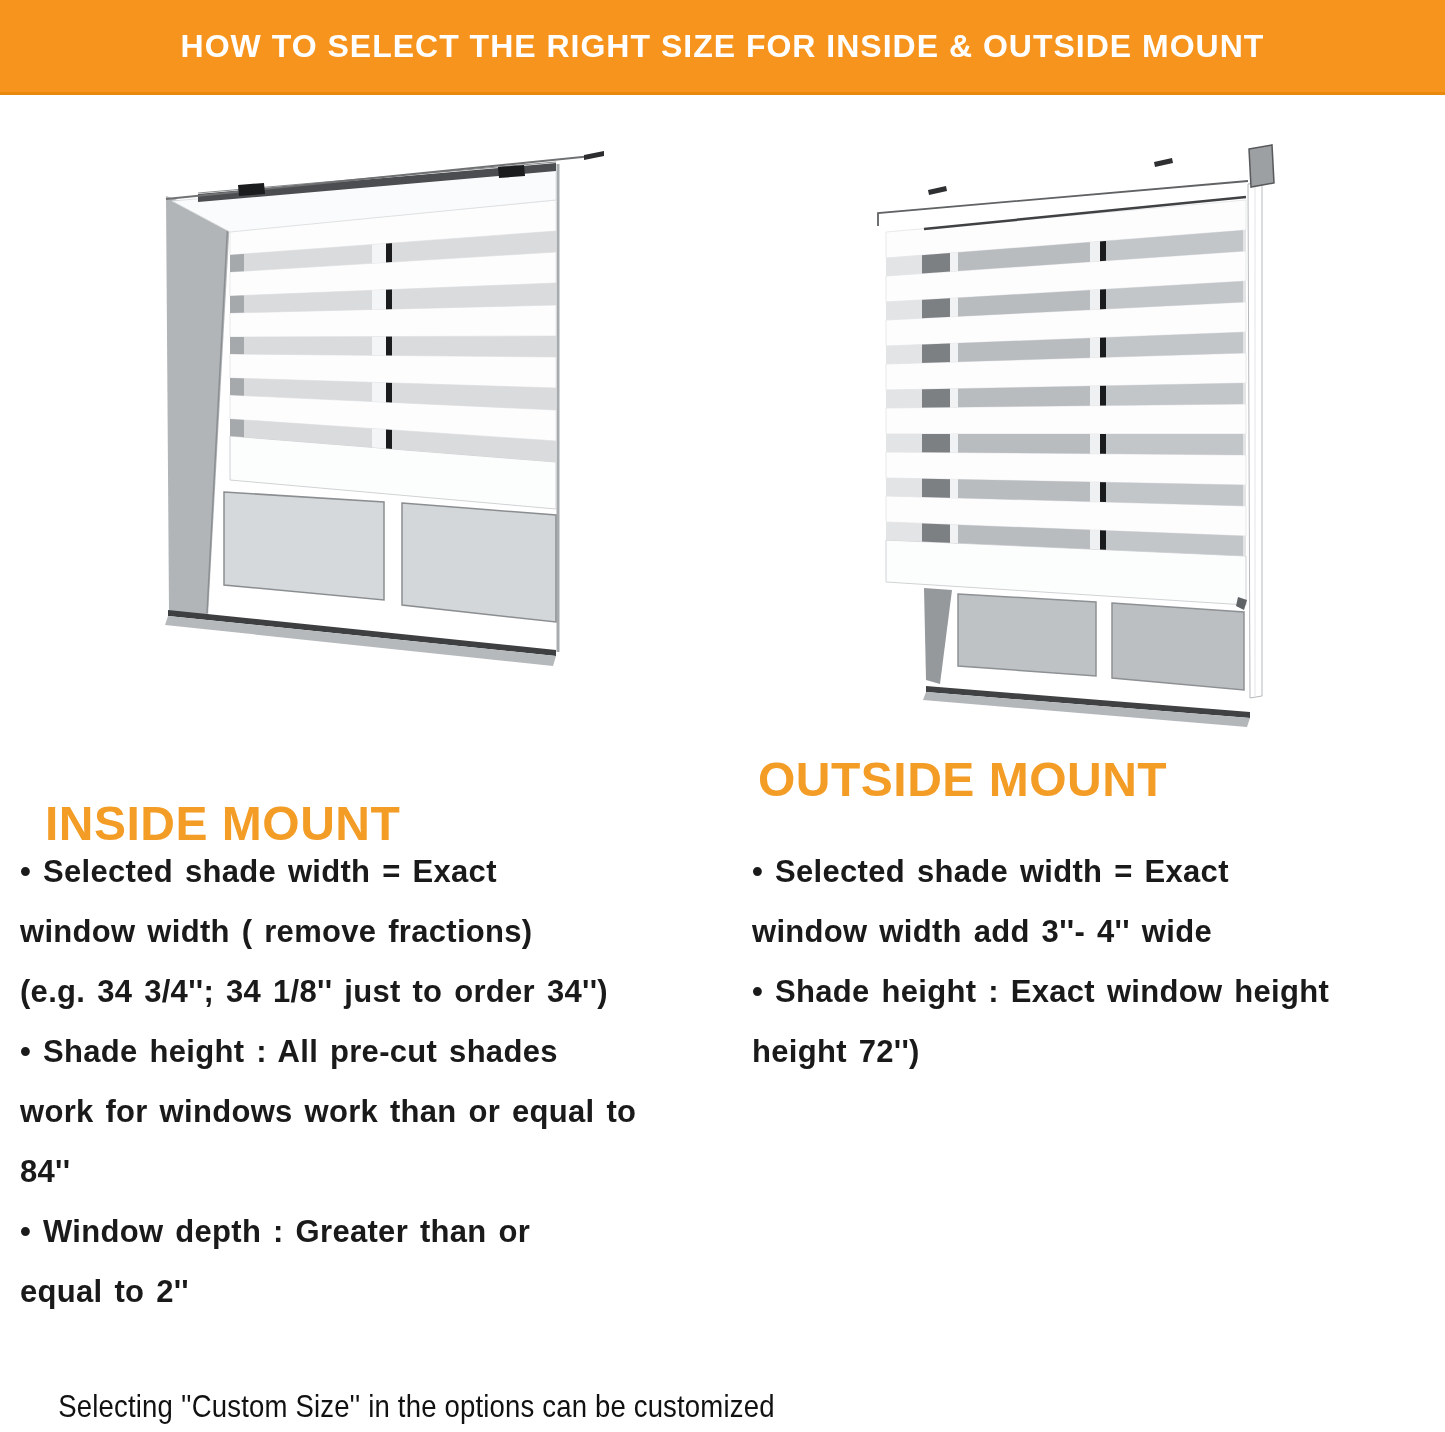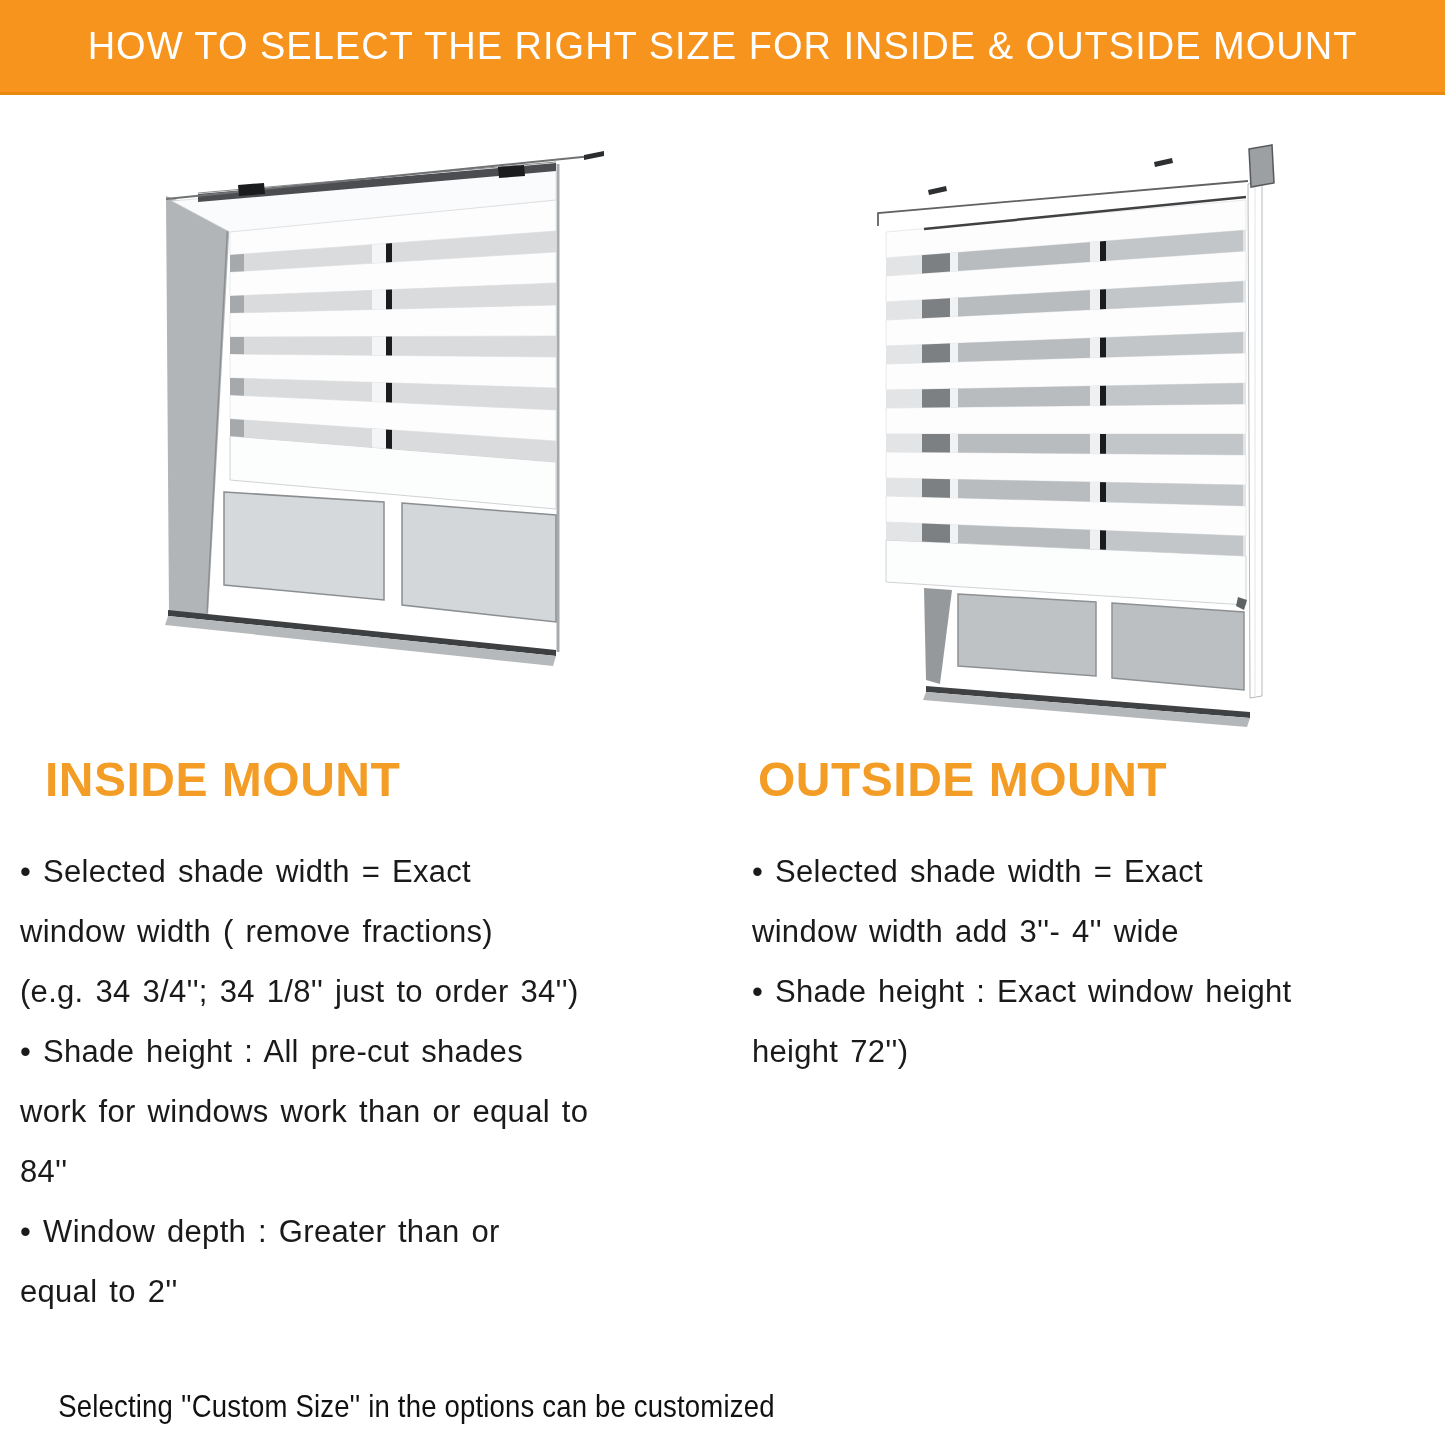--- a/index.html
+++ b/index.html
@@ -8,34 +8,34 @@
     font-family:"Liberation Sans", sans-serif; overflow:hidden;
   }
   .banner {
     position:absolute; left:0; top:0; width:1445px; height:95px;
     background:var(--banner-bg,#F7941D);
     border-bottom:3px solid var(--banner-border,#E8880C);
     box-sizing:border-box;
     display:flex; align-items:center; justify-content:center;
   }
   .banner-title {
-    color:var(--banner-text,#FFFFFF); font-size:38px; font-weight:normal;
+    color:var(--banner-text,#FFFFFF); font-size:32px; font-weight:bold;
     letter-spacing:1px; white-space:nowrap;
   }
   .figure { position:absolute; }
   #fig-inside  { left:150px; top:140px; }
   #fig-outside { left:860px; top:132px; }
   .col-heading {
     position:absolute; top:752px; font-size:48px; font-weight:bold;
     color:var(--heading-text,#F39C26); letter-spacing:0.5px; white-space:nowrap;
     line-height:56px;
   }
-  #heading-inside  { left:45px; }
+  #heading-inside  { left:45px;margin-top:44px; }
   #heading-outside { left:758px;text-align:center; }
-  .textcol { position:absolute; top:842px; }
+  .textcol { position:absolute; top:842px;font-weight:bold; }
   #col-inside  { left:20px; }
   #col-outside { left:752px; }
   .line {
     height:60px; line-height:60px; font-size:31px;
     color:var(--body-text,#1A1A1A); white-space:nowrap;
     letter-spacing:0.3px; word-spacing:3px;
   }
   .footer { position:absolute; left:0; top:1385px; width:1445px; text-align:left; }
   .footer-note {
     display:inline-block; font-size:32px; color:#111111; white-space:nowrap;

